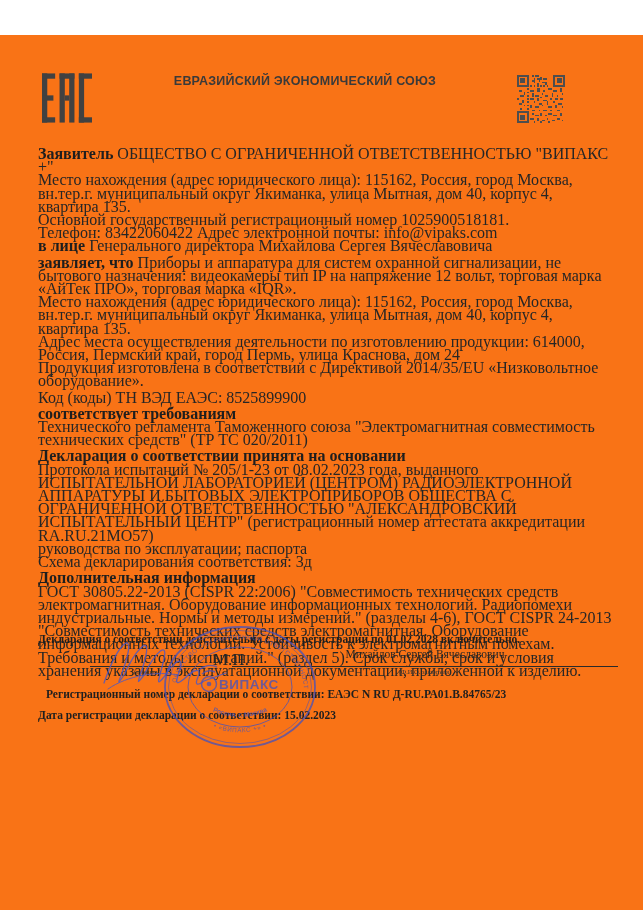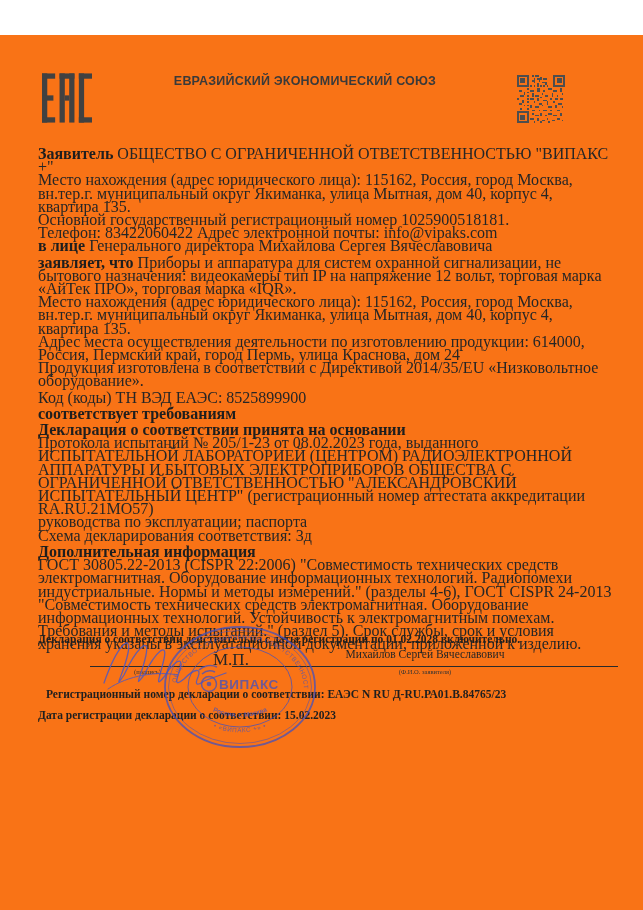--- a/index.html
+++ b/index.html
@@ -72,20 +72,21 @@
     <p class="para"><span>Место нахождения (адрес юридического лица): 115162, Россия, город Москва, вн.тер.г. муниципальный округ Якиманка, улица Мытная, дом 40, корпус 4, квартира 135.</span></p>
     <p class="para"><span>Основной государственный регистрационный номер 1025900518181.</span></p>
     <p class="para"><span>Телефон: 83422060422 Адрес электронной почты: info@vipaks.com</span></p>
     <p class="para"><b>в лице</b><span> Генерального директора Михайлова Сергея Вячеславовича</span></p>
     <p class="para gap"><b>заявляет, что</b><span> Приборы и аппаратура для систем охранной сигнализации, не бытового назначения: видеокамеры тип IP на напряжение 12 вольт, торговая марка «АйТек ПРО», торговая марка «IQR».</span></p>
     <p class="para"><span>Место нахождения (адрес юридического лица): 115162, Россия, город Москва, вн.тер.г. муниципальный округ Якиманка, улица Мытная, дом 40, корпус 4, квартира 135.</span></p>
     <p class="para"><span>Адрес места осуществления деятельности по изготовлению продукции: 614000, Россия, Пермский край, город Пермь, улица Краснова, дом 24</span></p>
     <p class="para"><span>Продукция изготовлена в соответствии с Директивой 2014/35/EU «Низковольтное оборудование».</span></p>
     <p class="para gap"><span>Код (коды) ТН ВЭД ЕАЭС: 8525899900</span></p>
     <p class="para gap"><b>соответствует требованиям</b><span></span></p>
+    <p class="para"><span>Технического регламента Таможенного союза "Электромагнитная совместимость технических средств" (ТР ТС 020/2011)</span></p>
     <p class="para gap"><b>Декларация о соответствии принята на основании</b><span></span></p>
     <p class="para"><span>Протокола испытаний № 205/1-23 от 08.02.2023 года, выданного ИСПЫТАТЕЛЬНОЙ ЛАБОРАТОРИЕЙ (ЦЕНТРОМ) РАДИОЭЛЕКТРОННОЙ АППАРАТУРЫ И БЫТОВЫХ ЭЛЕКТРОПРИБОРОВ ОБЩЕСТВА С ОГРАНИЧЕННОЙ ОТВЕТСТВЕННОСТЬЮ "АЛЕКСАНДРОВСКИЙ ИСПЫТАТЕЛЬНЫЙ ЦЕНТР" (регистрационный номер аттестата аккредитации RA.RU.21МО57)</span></p>
     <p class="para"><span>руководства по эксплуатации; паспорта</span></p>
     <p class="para"><span>Схема декларирования соответствия: 3д</span></p>
     <p class="para gap"><b>Дополнительная информация</b><span></span></p>
     <p class="para"><span>ГОСТ 30805.22-2013 (CISPR 22:2006) "Совместимость технических средств электромагнитная. Оборудование информационных технологий. Радиопомехи индустриальные. Нормы и методы измерений." (разделы 4-6), ГОСТ CISPR 24-2013 "Совместимость технических средств электромагнитная. Оборудование информационных технологий. Устойчивость к электромагнитным помехам. Требования и методы испытаний." (раздел 5). Срок службы, срок и условия хранения указаны в эксплуатационной документации, приложенной к изделию.</span></p>
   </div>
 
   <div class="bottom">
     <p class="bline validity">Декларация о соответствии действительна с даты регистрации по 01.02.2028 включительно.</p>

